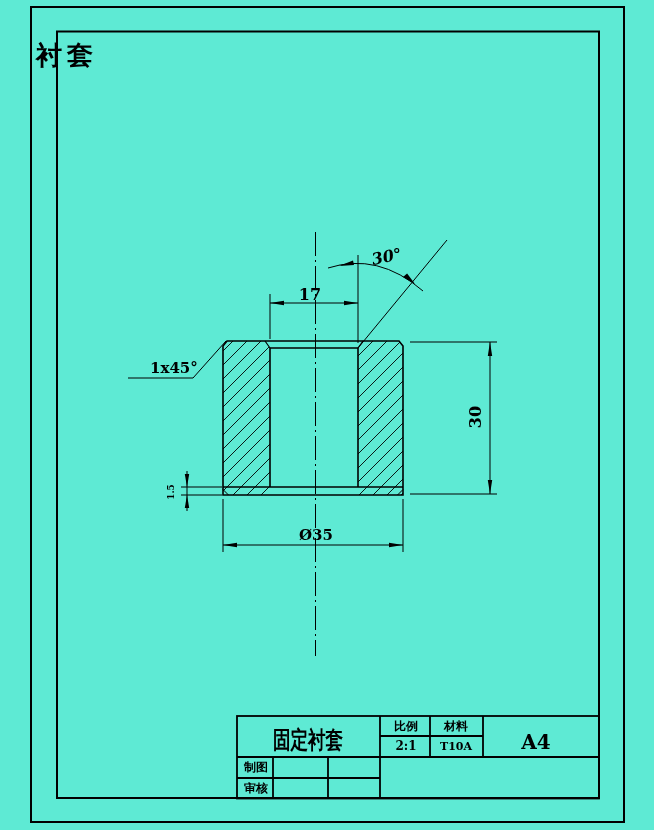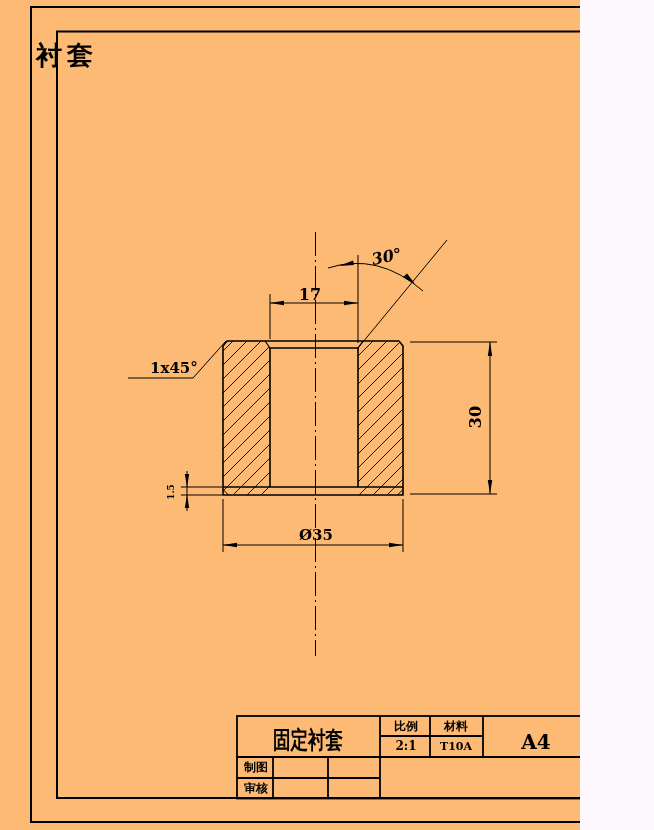--- a/index.html
+++ b/index.html
@@ -1,17 +1,17 @@
 <!DOCTYPE html>
 <html><head>
 <meta charset="utf-8">
 <style>
   html,body{margin:0;padding:0;}
   body{background:#fdf8fc;font-family:"DejaVu Serif", serif;}
-  .sheet{position:relative;width:580px;height:830px;background:#fdba74;overflow:hidden;}
+  .sheet{position:relative;width:654px;height:830px;background:#5eead4;overflow:hidden;}
   svg{position:absolute;left:0;top:0;}
   svg text{font-family:"DejaVu Serif", serif;fill:#000;}
   .dim-text{font-weight:bold;}
   .cjk{font-weight:bold;}
 </style>
 </head>
 <body>
 
 <div class="sheet">
 <svg width="654" height="830" viewBox="0 0 654 830">

